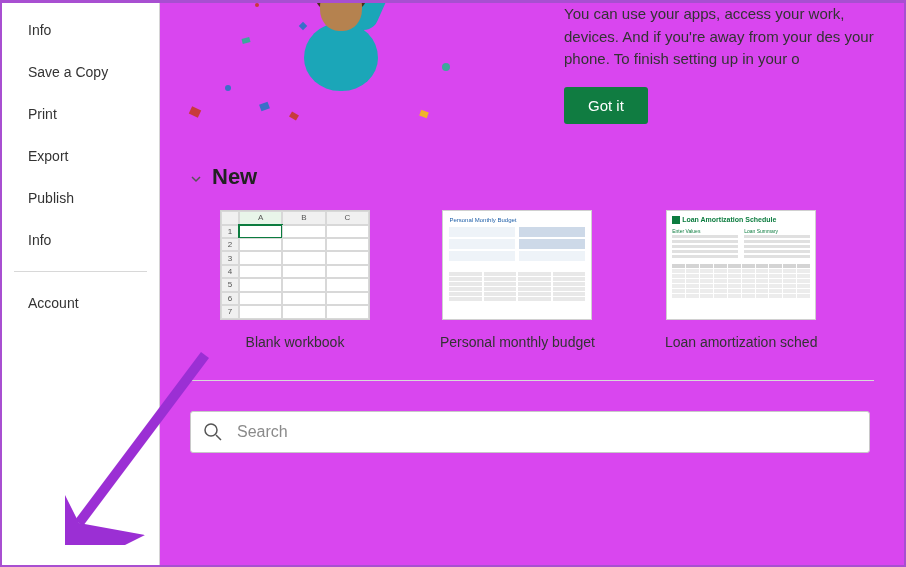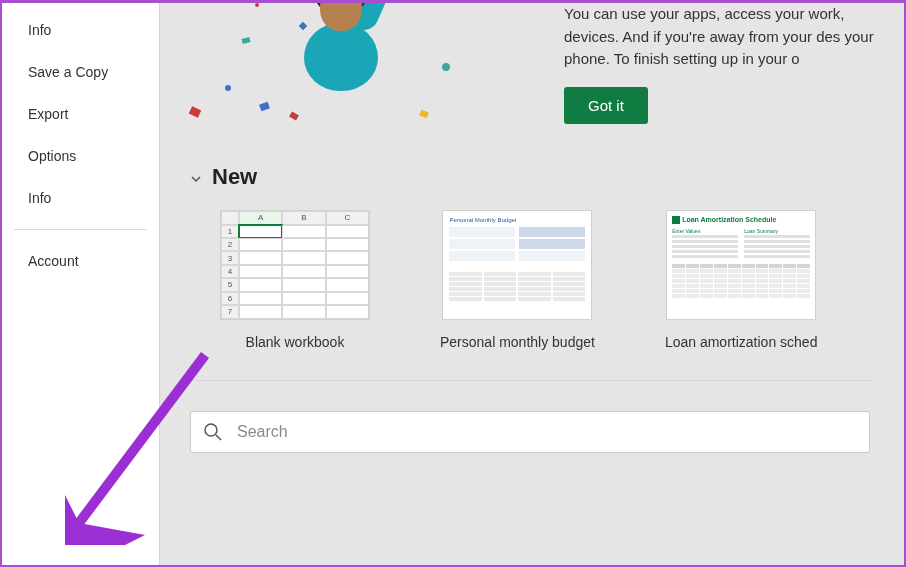--- a/index.html
+++ b/index.html
@@ -5,21 +5,21 @@
     * { margin: 0; padding: 0; box-sizing: border-box; }
     body { font-family: 'Segoe UI', Tahoma, sans-serif; background: #fff; width: 906px; height: 567px; overflow: hidden; position: relative; }
     .app { display: flex; height: 567px; border: 2px solid #a84fd1; border-top: 3px solid #a84fd1; }
     
     
     .sidebar { width: 158px; background: #fff; border-right: 1px solid #d4d4d4; display: flex; flex-direction: column; padding-top: 6px; }
     .sidebar-item { padding: 13px 20px 13px 26px; font-size: 14px; color: #333; cursor: pointer; }
     .sidebar-divider { border-top: 1px solid #d8d8d8; margin: 10px 12px; }
     
     
-    .main { flex: 1; background: #e5e5e5; padding: 0 30px; overflow: hidden; position: relative; }
+    .main { flex: 1; background: #d946ef; padding: 0 30px; overflow: hidden; position: relative; }
     
     
     .banner { display: flex; align-items: flex-start; gap: 24px; padding-top: 0; margin-bottom: 20px; }
     .banner-illust { width: 350px; height: 120px; position: relative; flex-shrink: 0; }
     .banner-text-area { flex: 1; }
     .banner-text { font-size: 15px; color: #333; line-height: 1.5; margin-bottom: 16px; }
     .btn-gotit { background: #107c41; color: #fff; border: none; padding: 10px 24px; font-size: 15px; border-radius: 3px; cursor: pointer; }
     
     
     .confetti { position: absolute; }
@@ -90,22 +90,23 @@
     
     .arrow-ann { position: absolute; left: 65px; top: 345px; pointer-events: none; z-index: 100; }
   </style>
 </head>
 <body>
 
 <div class="app">
   <div class="sidebar">
     <div class="sidebar-item">Info</div>
     <div class="sidebar-item">Save a Copy</div>
+    <div class="sidebar-item">Print</div>
     <div class="sidebar-item">Export</div>
-    <div class="sidebar-item">Options</div>
+    <div class="sidebar-item">Publish</div>
     <div class="sidebar-item">Info</div>
     <div class="sidebar-divider"></div>
     <div class="sidebar-item">Account</div>
   </div>
 
   <div class="main">
     <div class="banner">
       <div class="banner-illust">
         <div class="person">
           <div class="person-arm"></div>

